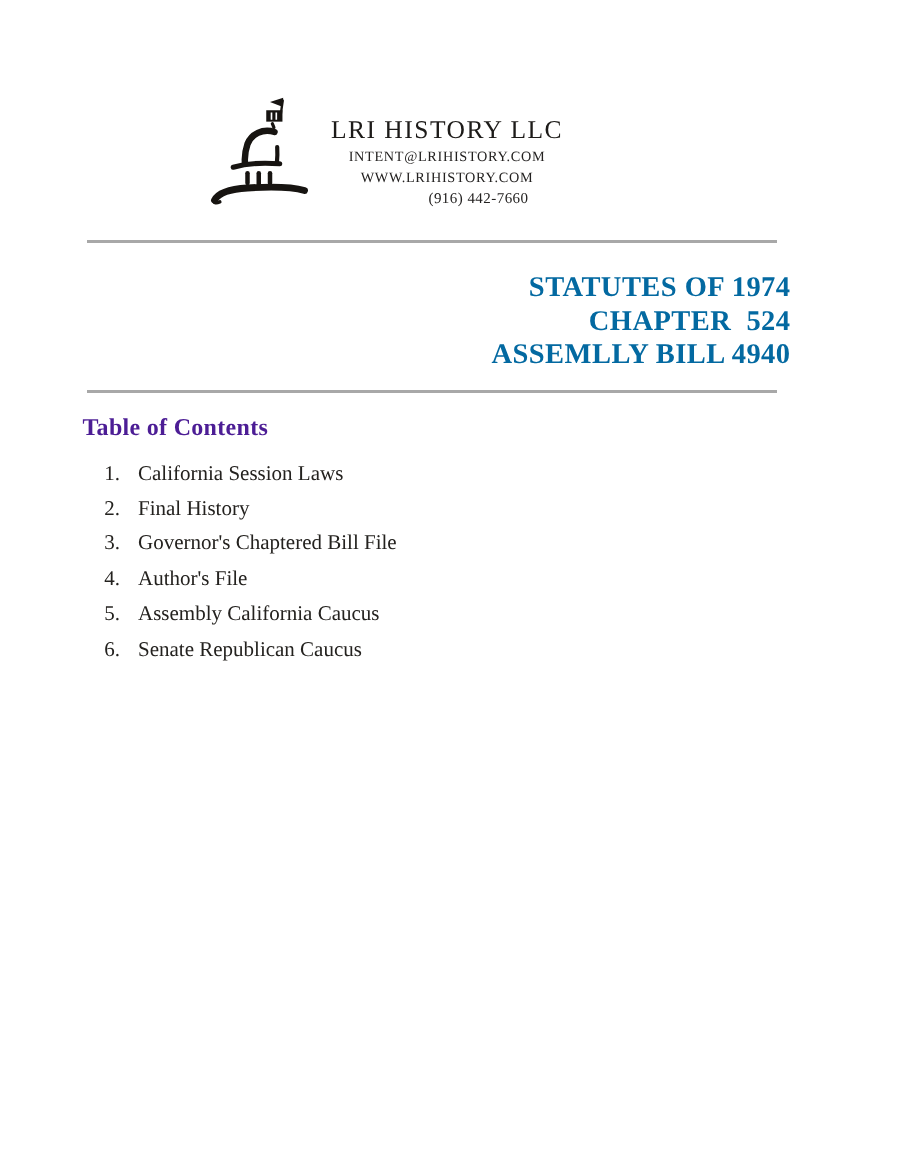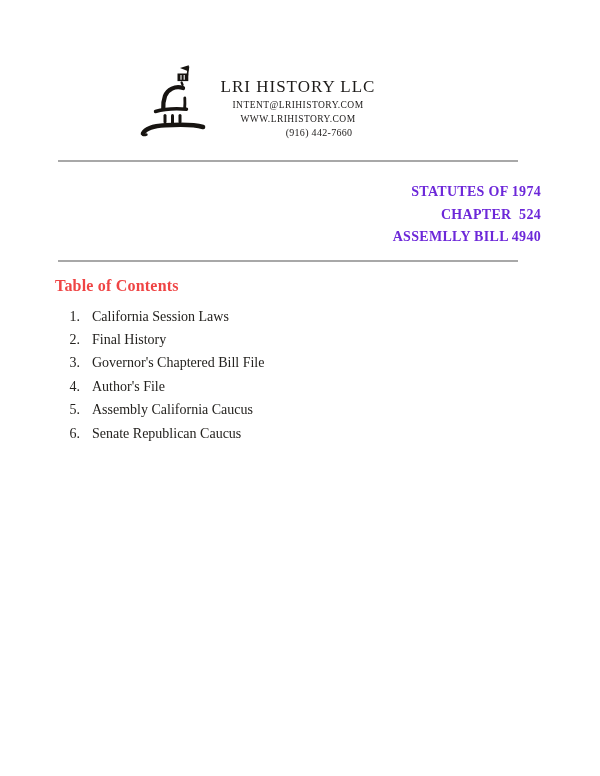--- a/index.html
+++ b/index.html
@@ -57,39 +57,39 @@
     height: 2px;
     background: #a8a8a8;
   }
   .rule-top    { top: 160px; }
   .rule-bottom { top: 260px; }
 
   
   .reference {
     position: absolute;
     top: 181px;
-    right: 92px;
+    right: 106px;
     text-align: right;
     font-weight: bold;
-    font-size: 14px;
+    font-size: 19px;
     line-height: 22.5px;
     letter-spacing: 0.3px;
-    color: #6d28d9;
+    color: #0369a1;
   }
   .reference div { white-space: pre; }
 
   
   .toc-heading {
     position: absolute;
     left: 55px;
     top: 277px;
     font-size: 16px;
     font-weight: bold;
     letter-spacing: 0.2px;
-    color: #ef4444;
+    color: #4c1d95;
   }
   .toc-list {
     position: absolute;
     left: 0;
     top: 305px;
     width: 596px;
   }
   .toc-item {
     display: flex;
     align-items: center;

